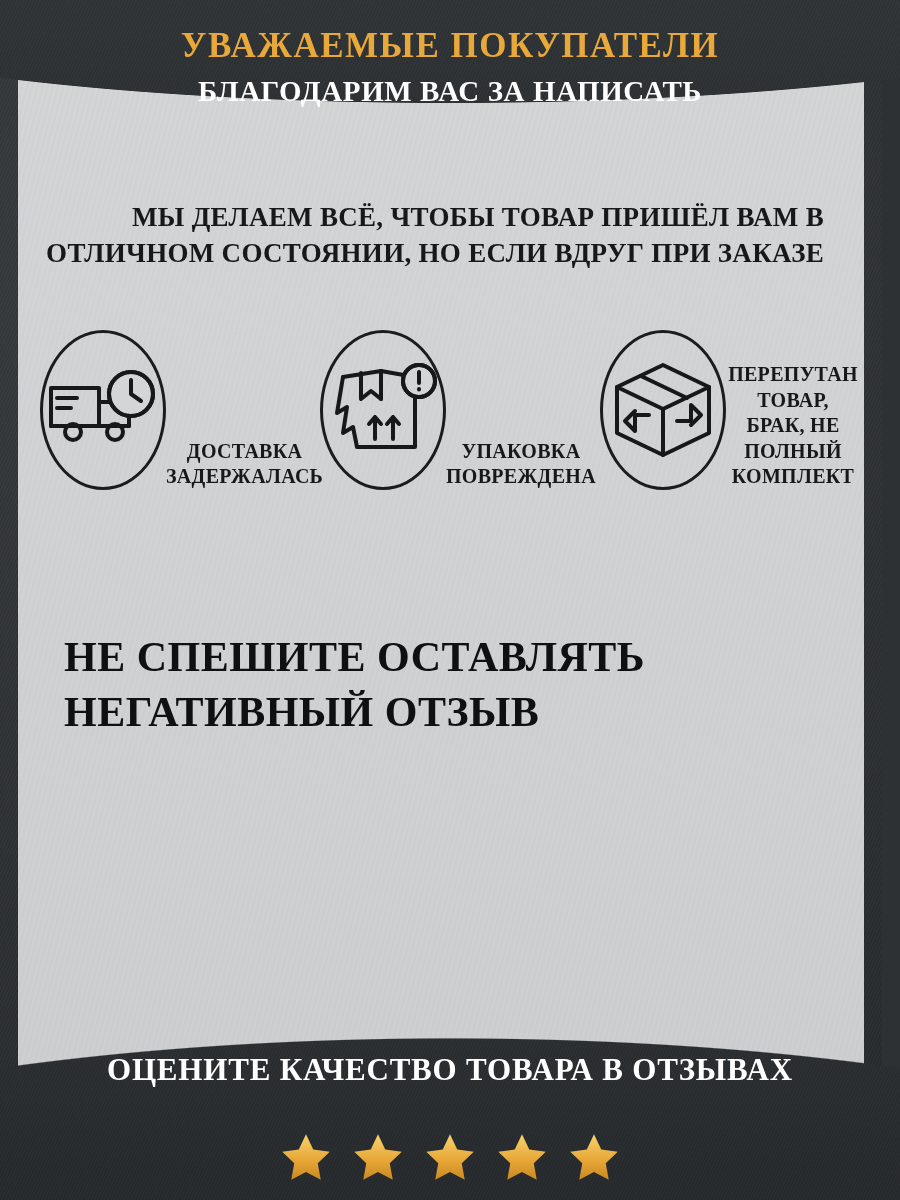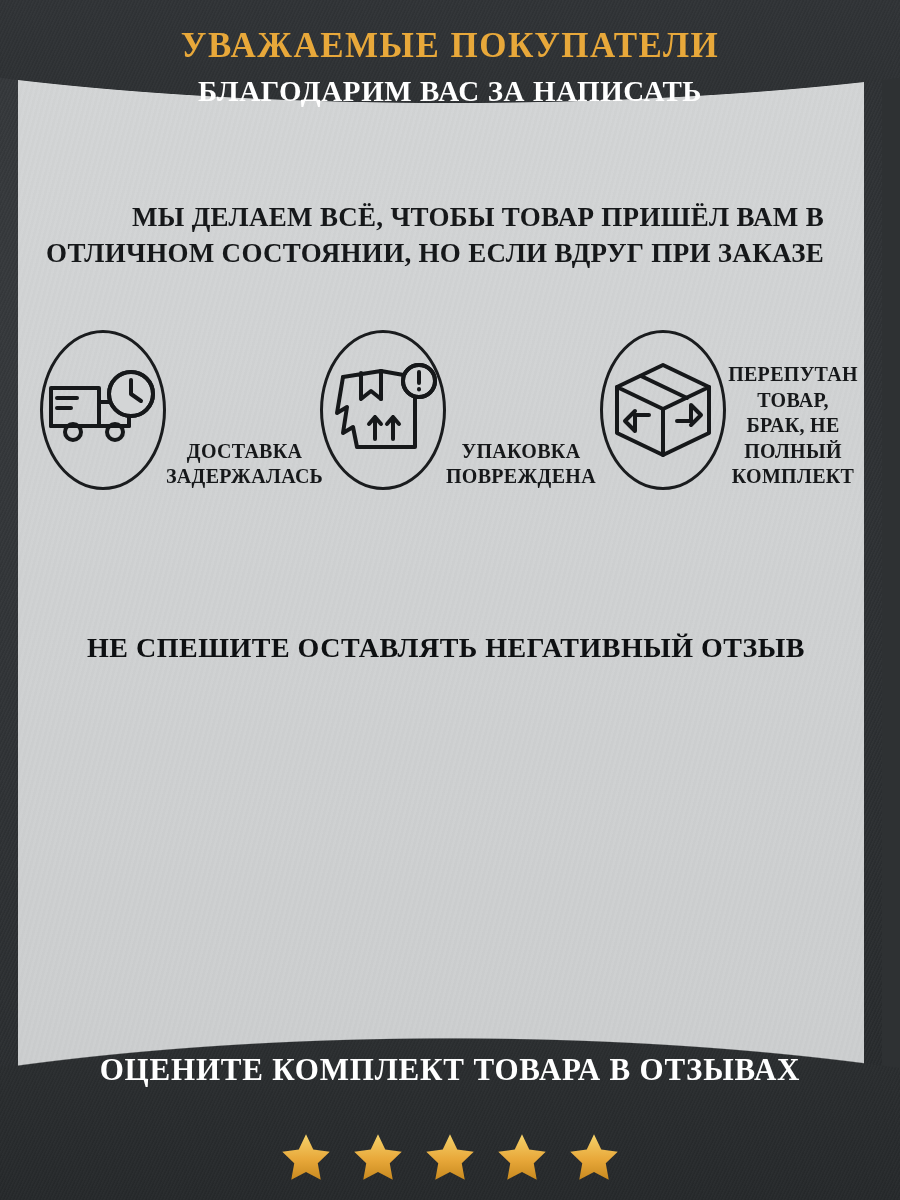--- a/index.html
+++ b/index.html
@@ -74,23 +74,23 @@
     display:flex; align-items:center; justify-content:center;
     background:transparent;
   }
   .icon-caption {
     margin-top:16px; text-align:center;
     color:#16181a; font-size:20px; font-weight:bold; line-height:1.28;
     letter-spacing:0.3px;
   }
 
   .big-title {
-    position:absolute; top:630px; left:46px; width:800px;
-    text-align:center; color:#0e1012;
-    font-size:28px; font-weight:bold; line-height:1.32; letter-spacing:0.5px;
+    position:absolute; top:630px; left:64px; width:800px;
+    color:#0e1012;
+    font-size:42px; font-weight:bold; line-height:1.32; letter-spacing:0.5px;
   }
   .support-text {
     position:absolute; top:780px; left:50px; width:800px;
     text-align:center; color:#16181a;
     font-size:27px; font-weight:bold; line-height:1.36; letter-spacing:0.2px;
   }
 
   .footer-title {
     position:absolute; bottom:110px; left:0; width:900px;
     text-align:center; color:#ffffff;
@@ -164,21 +164,21 @@
         </svg>
       </div>
       <div class="icon-caption">ПЕРЕПУТАН ТОВАР, БРАК, НЕ ПОЛНЫЙ КОМПЛЕКТ</div>
     </div>
 
   </div>
 
   <div class="big-title">НЕ СПЕШИТЕ ОСТАВЛЯТЬ НЕГАТИВНЫЙ ОТЗЫВ</div>
 
   <div class="bottom-band"></div>
-  <div class="footer-title">ОЦЕНИТЕ КОМПЛЕКТ ТОВАРА В ОТЗЫВАХ</div>
+  <div class="footer-title">ОЦЕНИТЕ КАЧЕСТВО ТОВАРА В ОТЗЫВАХ</div>
 
   <div class="stars">
     <svg class="star" width="62" height="60" viewBox="0 0 24 24">
         <defs>
           <linearGradient id="g1" x1="0" y1="0" x2="0" y2="1">
             <stop offset="0%" stop-color="#f6d36b"></stop>
             <stop offset="55%" stop-color="#e8a83a"></stop>
             <stop offset="100%" stop-color="#c98a1f"></stop>
           </linearGradient>
         </defs>

